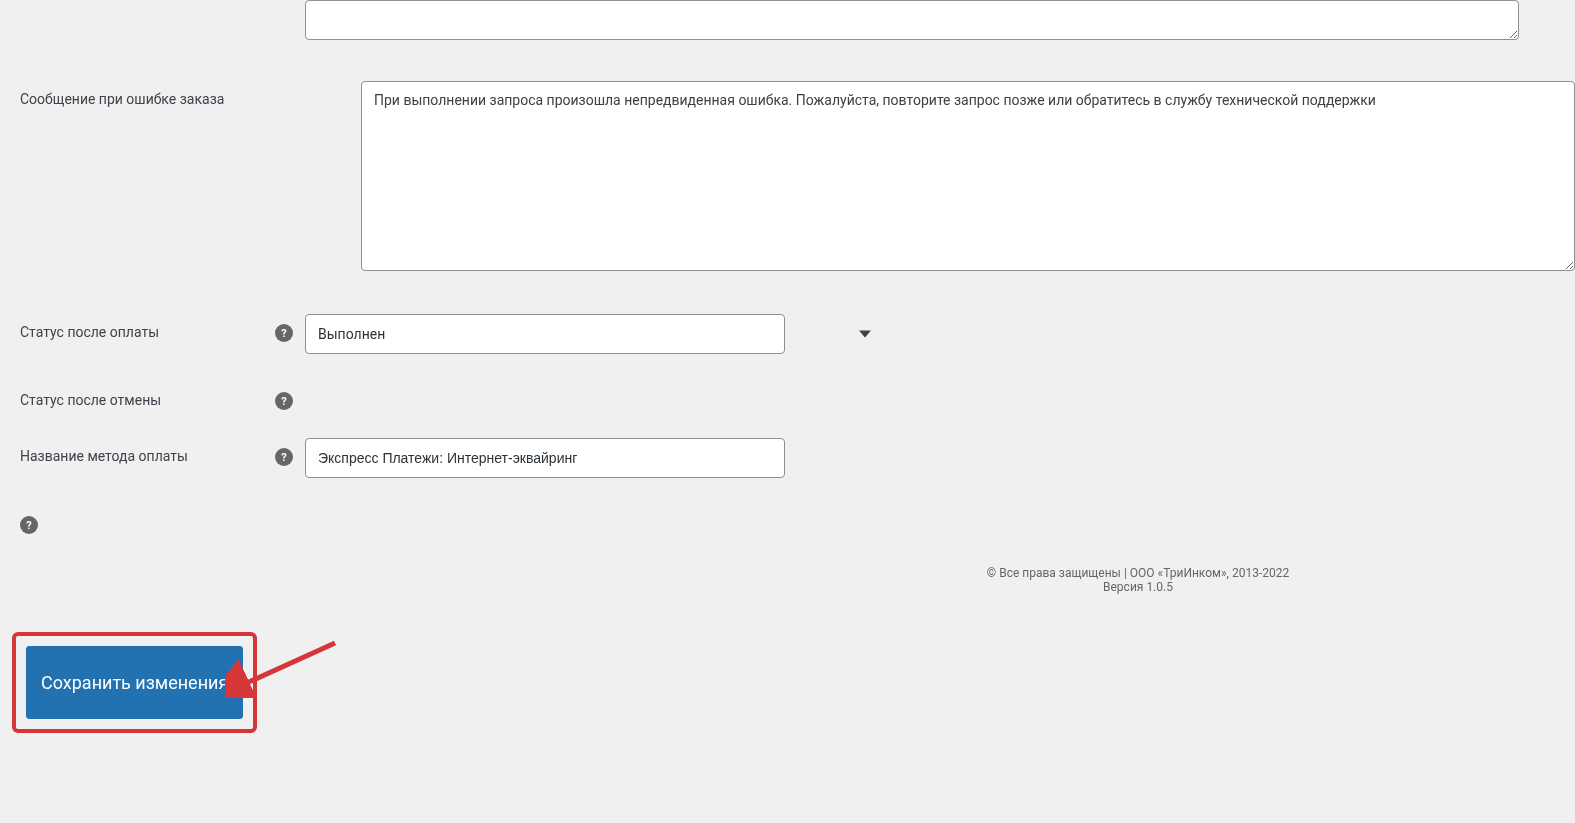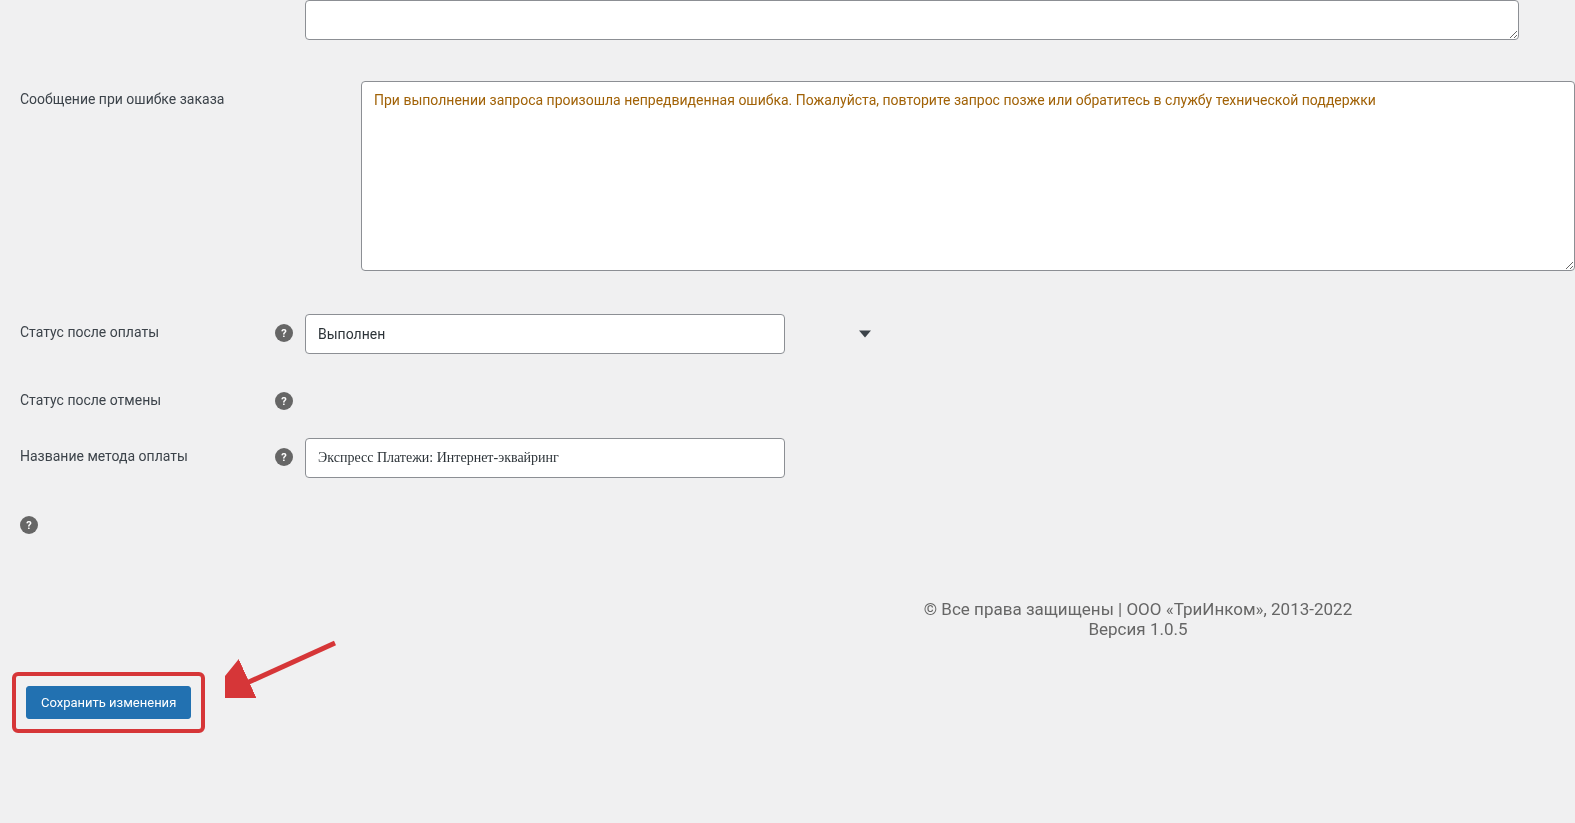--- a/index.html
+++ b/index.html
@@ -81,21 +81,21 @@
     .textarea-large {
       width: 1214px;
       height: 190px;
       border: 1px solid #8c8f94;
       border-radius: 4px;
       padding: 10px 12px;
       font-size: 14px;
       font-family: inherit;
       background: #fff;
       resize: vertical;
-      color: #a16207;
+      color: #404040;
     }
     .select-input {
       width: 480px;
       height: 40px;
       border: 1px solid #8c8f94;
       border-radius: 4px;
       padding: 0 36px 0 12px;
       font-size: 14px;
       font-family: inherit;
       background: #fff;
@@ -122,49 +122,49 @@
       border-top: 7px solid #3c434a;
       pointer-events: none;
     }
     .text-input {
       width: 480px;
       height: 40px;
       border: 1px solid #8c8f94;
       border-radius: 4px;
       padding: 16px 12px;
       font-size: 14px;
-      font-family: Liberation Serif, serif;
+      font-family: Liberation Sans, sans-serif;
       background: #fff;
       color: #2c3338;
     }
     .footer-info {
       text-align: center;
       color: #666;
-      font-size: 17px;
-      margin-top: 37px;
+      font-size: 12px;
+      margin-top: 4px;
       position: absolute;
       left: 761px;
       right: 60px;
     }
     .save-button-wrapper {
       position: absolute;
       left: 12px;
       bottom: 90px;
       border: 4px solid #d63638;
       border-radius: 6px;
       padding: 10px;
       display: inline-block;
     }
     .save-button {
       background: #2271b1;
       color: #fff;
       border: 1px solid #2271b1;
       border-radius: 3px;
-      padding: 8px 14px;
-      font-size: 13px;
+      padding: 25px 14px;
+      font-size: 18px;
       cursor: pointer;
       font-family: inherit;
       text-align: right;
     }
     .arrow-annotation {
       position: absolute;
       left: 225px;
       bottom: 125px;
       pointer-events: none;
     }

